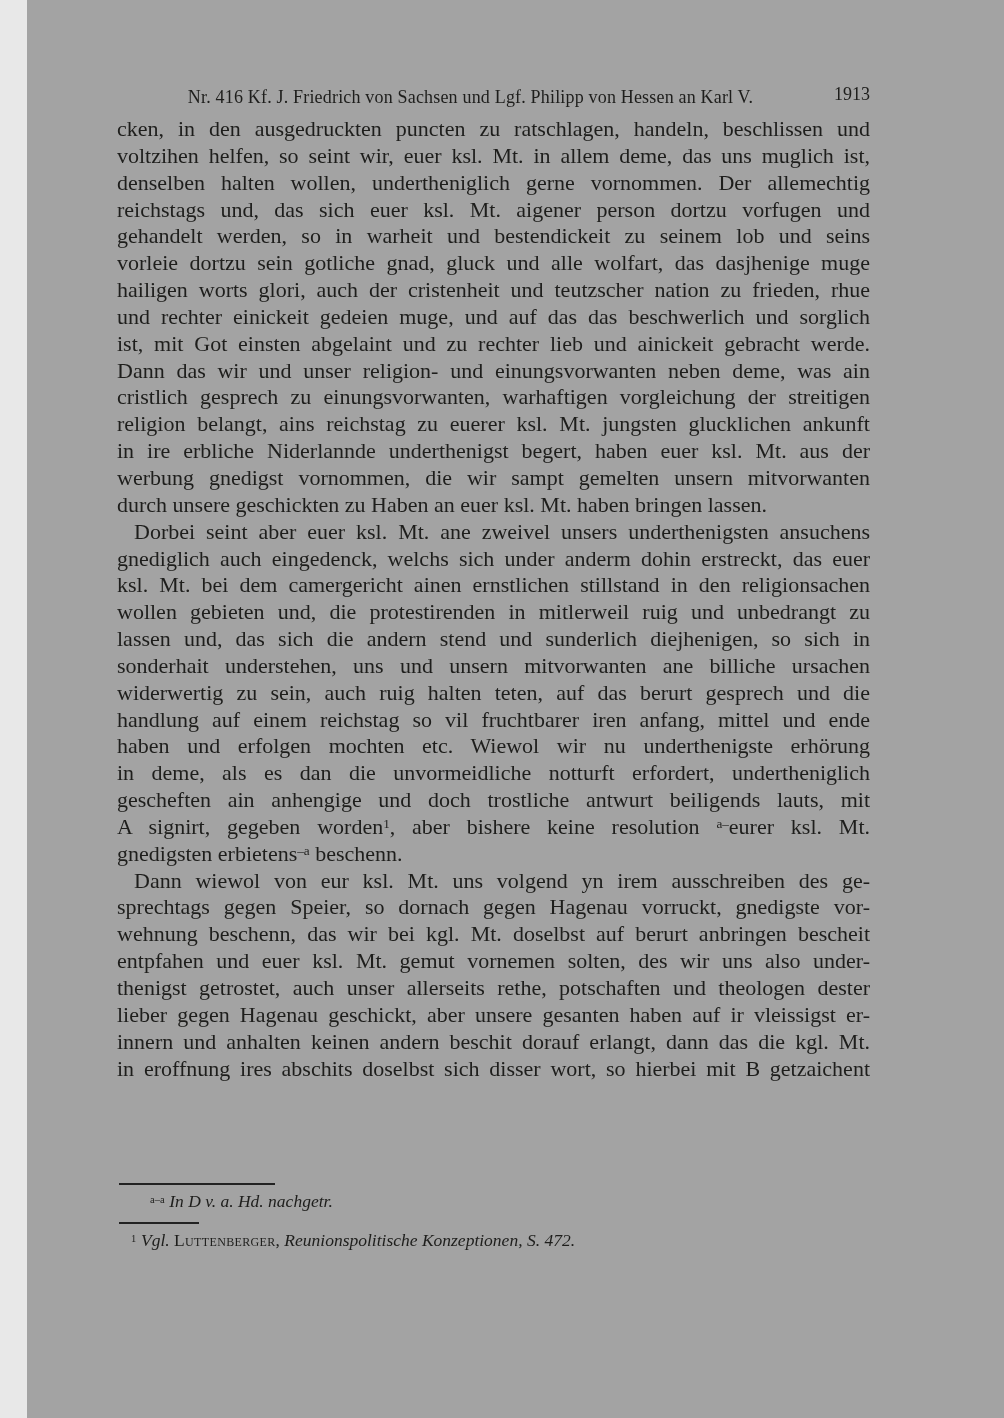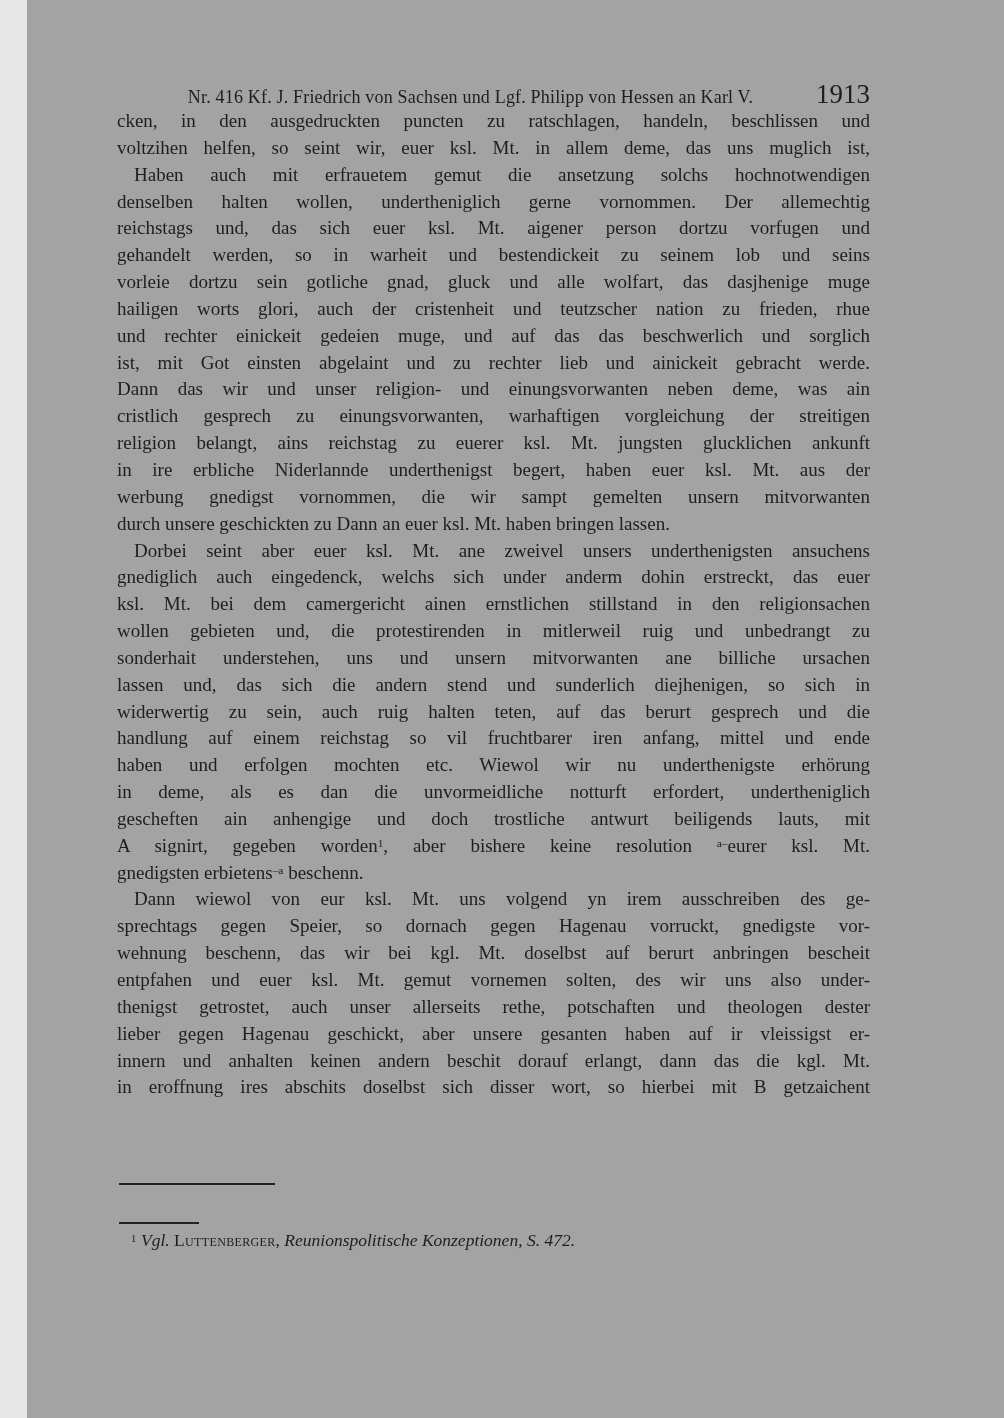--- a/index.html
+++ b/index.html
@@ -22,28 +22,28 @@
     display: block;
     text-align: center;
     font-size: 18px;
     line-height: 30px;
     letter-spacing: 0.01em;
     padding-right: 46px; 
   }
   .page-number {
     position: absolute;
     right: 0; top: -3px;
-    font-size: 27px;
+    font-size: 18px;
     line-height: 30px;
   }
   
   .body-text {
     position: absolute;
-    left: 90px; top: 108px; width: 753px;
-    font-size: 19px;
+    left: 90px; top: 116px; width: 753px;
+    font-size: 22px;
   }
   .jline {
     line-height: 26.85px;
     text-align: justify;
     text-align-last: justify;
     white-space: pre-wrap;
   }
   .jline.endline { text-align-last: left; }
   .jline.indent { text-indent: 17px; }
   .jline sup, .note sup {
@@ -80,57 +80,57 @@
 <div class="page">
 
   <div class="running-head">
     <span class="running-title">Nr. 416 Kf. J. Friedrich von Sachsen und Lgf. Philipp von Hessen an Karl V.</span>
     <span class="page-number">1913</span>
   </div>
 
   <div class="body-text" id="body-text">
       <div class="jline"><span>cken, in den ausgedruckten puncten zu ratschlagen, handeln, beschlissen und</span></div>
       <div class="jline"><span>voltzihen helfen, so seint wir, euer ksl. Mt. in allem deme, das uns muglich ist,</span></div>
-      <div class="jline indent"><span>Haben auch mit erfrauetem gemut die ansetzung solchs hochnotwendigen</span></div>
       <div class="jline"><span>denselben halten wollen, undertheniglich gerne vornommen. Der allemechtig</span></div>
       <div class="jline"><span>reichstags und, das sich euer ksl. Mt. aigener person dortzu vorfugen und</span></div>
       <div class="jline"><span>gehandelt werden, so in warheit und bestendickeit zu seinem lob und seins</span></div>
       <div class="jline"><span>vorleie dortzu sein gotliche gnad, gluck und alle wolfart, das dasjhenige muge</span></div>
       <div class="jline"><span>hailigen worts glori, auch der cristenheit und teutzscher nation zu frieden, rhue</span></div>
       <div class="jline"><span>und rechter einickeit gedeien muge, und auf das das beschwerlich und sorglich</span></div>
       <div class="jline"><span>ist, mit Got einsten abgelaint und zu rechter lieb und ainickeit gebracht werde.</span></div>
       <div class="jline"><span>Dann das wir und unser religion- und einungsvorwanten neben deme, was ain</span></div>
       <div class="jline"><span>cristlich gesprech zu einungsvorwanten, warhaftigen vorgleichung der streitigen</span></div>
       <div class="jline"><span>religion belangt, ains reichstag zu euerer ksl. Mt. jungsten glucklichen ankunft</span></div>
       <div class="jline"><span>in ire erbliche Niderlannde underthenigst begert, haben euer ksl. Mt. aus der</span></div>
       <div class="jline"><span>werbung gnedigst vornommen, die wir sampt gemelten unsern mitvorwanten</span></div>
-      <div class="jline endline"><span>durch unsere geschickten zu Dann an euer ksl. Mt. haben bringen lassen.</span></div>
+      <div class="jline endline"><span>durch unsere geschickten zu Haben an euer ksl. Mt. haben bringen lassen.</span></div>
       <div class="jline indent"><span>Dorbei seint aber euer ksl. Mt. ane zweivel unsers underthenigsten ansuchens</span></div>
       <div class="jline"><span>gnediglich auch eingedenck, welchs sich under anderm dohin erstreckt, das euer</span></div>
       <div class="jline"><span>ksl. Mt. bei dem camergericht ainen ernstlichen stillstand in den religionsachen</span></div>
       <div class="jline"><span>wollen gebieten und, die protestirenden in mitlerweil ruig und unbedrangt zu</span></div>
+      <div class="jline"><span>lassen und, das sich die andern stend und sunderlich diejhenigen, so sich in</span></div>
       <div class="jline"><span>sonderhait understehen, uns und unsern mitvorwanten ane billiche ursachen</span></div>
-      <div class="jline"><span>lassen und, das sich die andern stend und sunderlich diejhenigen, so sich in</span></div>
       <div class="jline"><span>widerwertig zu sein, auch ruig halten teten, auf das berurt gesprech und die</span></div>
       <div class="jline"><span>handlung auf einem reichstag so vil fruchtbarer iren anfang, mittel und ende</span></div>
       <div class="jline"><span>haben und erfolgen mochten etc. Wiewol wir nu underthenigste erhörung</span></div>
       <div class="jline"><span>in deme, als es dan die unvormeidliche notturft erfordert, undertheniglich</span></div>
       <div class="jline"><span>gescheften ain anhengige und doch trostliche antwurt beiligends lauts, mit</span></div>
       <div class="jline"><span>A signirt, gegeben worden</span><sup>1</sup><span>, aber bishere keine resolution </span><sup>a–</sup><span>eurer ksl. Mt.</span></div>
       <div class="jline endline"><span>gnedigsten erbietens</span><sup>–a</sup><span> beschenn.</span></div>
       <div class="jline indent"><span>Dann wiewol von eur ksl. Mt. uns volgend yn irem ausschreiben des ge-</span></div>
       <div class="jline"><span>sprechtags gegen Speier, so dornach gegen Hagenau vorruckt, gnedigste vor-</span></div>
       <div class="jline"><span>wehnung beschenn, das wir bei kgl. Mt. doselbst auf berurt anbringen bescheit</span></div>
       <div class="jline"><span>entpfahen und euer ksl. Mt. gemut vornemen solten, des wir uns also under-</span></div>
       <div class="jline"><span>thenigst getrostet, auch unser allerseits rethe, potschaften und theologen dester</span></div>
       <div class="jline"><span>lieber gegen Hagenau geschickt, aber unsere gesanten haben auf ir vleissigst er-</span></div>
       <div class="jline"><span>innern und anhalten keinen andern beschit dorauf erlangt, dann das die kgl. Mt.</span></div>
       <div class="jline"><span>in eroffnung ires abschits doselbst sich disser wort, so hierbei mit B getzaichent</span></div>
     </div>
 
   <div class="rule rule-a"></div>
 
+  <div class="note note-a"><sup>a–a</sup><span class="it">In D v. a. Hd. nachgetr.</span></div>
 
   <div class="rule rule-b"></div>
 
   <div class="note note-1"><sup>1</sup><span class="it">Vgl. </span><span class="sc">Luttenberger</span><span>, </span><span class="it">Reunionspolitische Konzeptionen, S. 472.</span></div>
 
 </div>
 
 </body></html>

